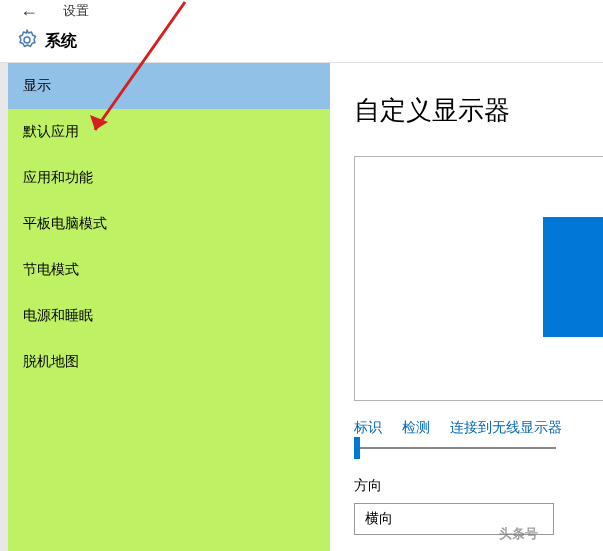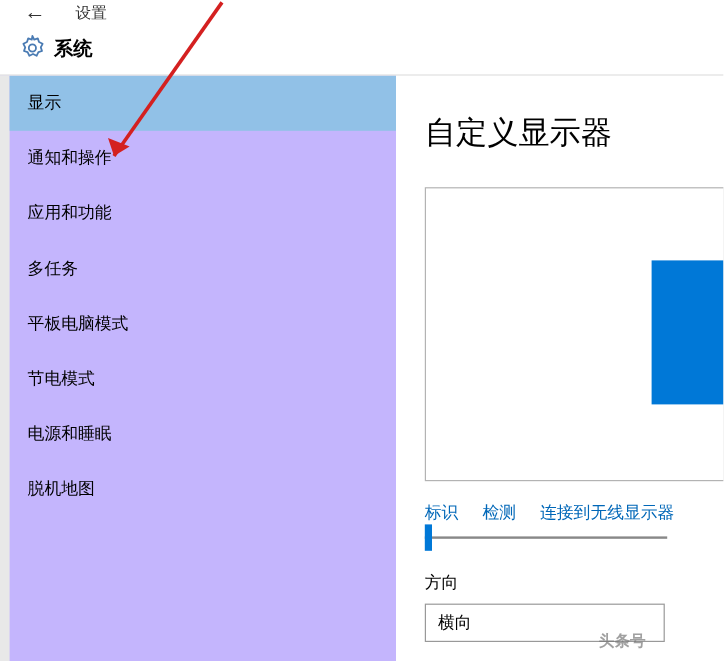--- a/index.html
+++ b/index.html
@@ -57,21 +57,21 @@
       font-size: 16px;
       font-weight: bold;
       color: #000;
     }
     .content {
       display: flex;
       height: calc(100% - 63px);
     }
     .sidebar {
       width: 330px;
-      background: #c4b5fd;
+      background: #bef264;
       border-left: 8px solid #e8e8e8;
       padding-top: 0;
     }
     .sidebar-item {
       padding: 14px 15px;
       font-size: 14px;
       color: #000;
       cursor: pointer;
     }
     .sidebar-item.active {
@@ -223,23 +223,22 @@
 </div>
 
 <svg class="red-arrow" viewBox="0 0 150 145">
   <line x1="145" y1="2" x2="55" y2="130" stroke="#d42020" stroke-width="3"></line>
   <polygon points="55,130 50,115 68,122" fill="#d42020"></polygon>
 </svg>
 
 <div class="content">
   <div class="sidebar">
     <div class="sidebar-item active">显示</div>
-    <div class="sidebar-item">通知和操作</div>
+    <div class="sidebar-item">默认应用</div>
     <div class="sidebar-item">应用和功能</div>
-    <div class="sidebar-item">多任务</div>
     <div class="sidebar-item">平板电脑模式</div>
     <div class="sidebar-item">节电模式</div>
     <div class="sidebar-item">电源和睡眠</div>
     <div class="sidebar-item">脱机地图</div>
   </div>
 
   <div class="main-panel">
     <h1 class="main-title">自定义显示器</h1>
 
     <div class="display-preview">

